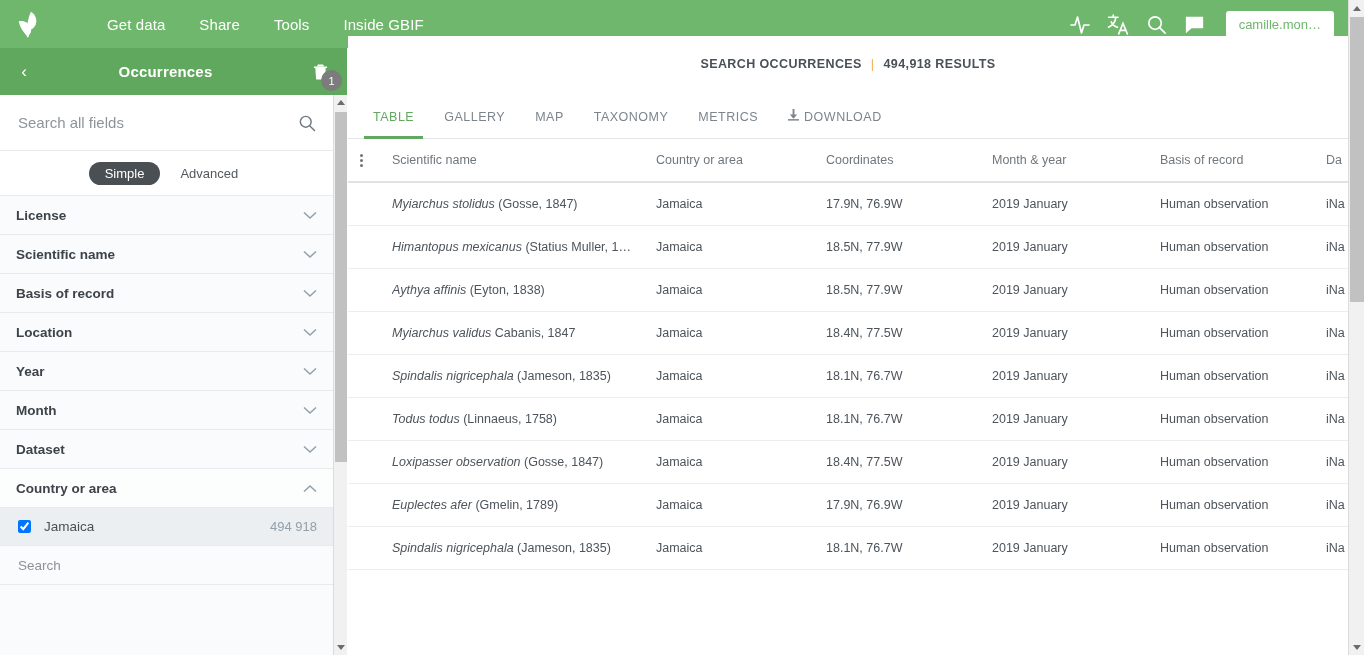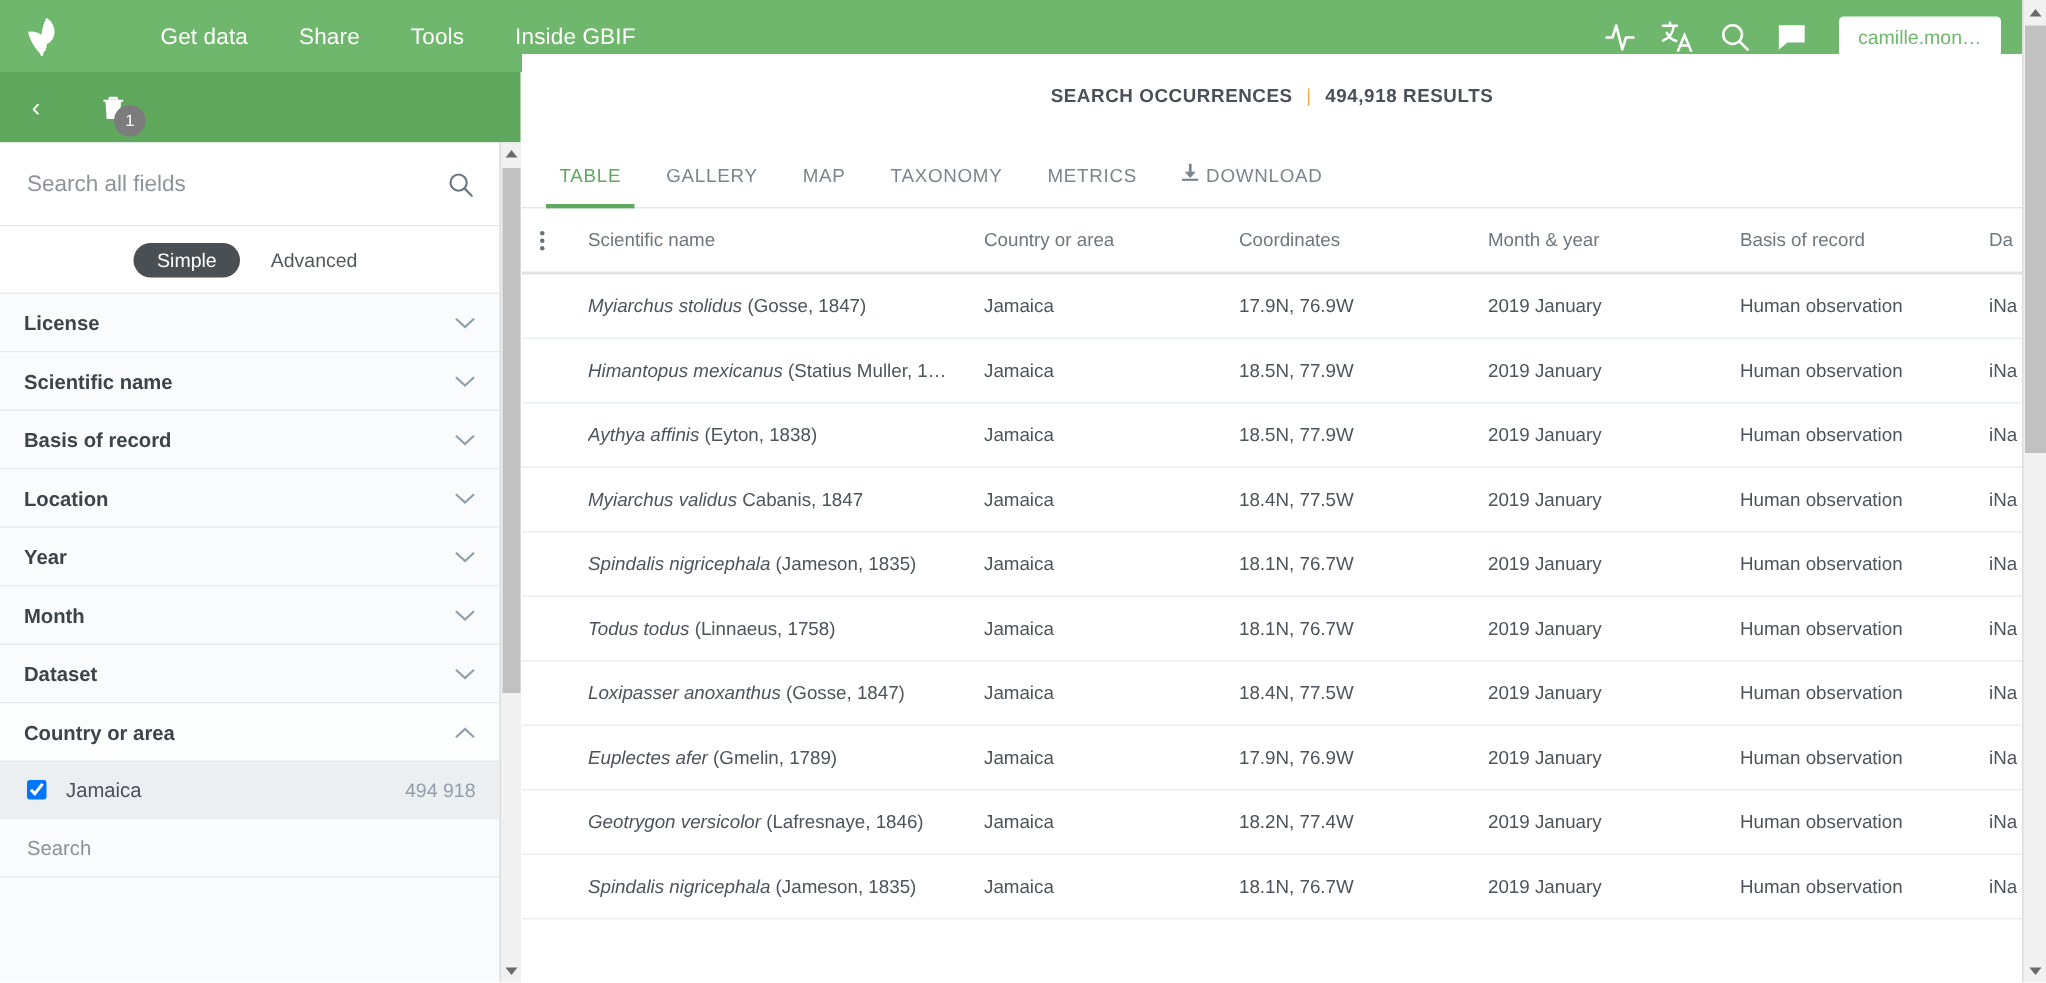--- a/index.html
+++ b/index.html
@@ -230,20 +230,21 @@
         <svg width="23" height="23" viewBox="0 0 24 24" fill="#fff">
             <path d="M3 4h18v12H9l-6 5z"></path>
           </svg>
       </div>
       <button class="user-btn">camille.mon…</button>
     </div>
   </div>
 
   <div class="side-head">
     <div class="side-back">‹</div>
+    <div class="side-title">Occurrences</div>
     <div class="trash-wrap">
       <svg width="21" height="23" viewBox="0 0 24 24" fill="#fff">
         <path d="M6 7h12l-1 14H7L6 7zM9 4h6l1 2H8l1-2zM4.5 6.3h15v1.6h-15z"></path>
       </svg>
       <span class="badge">1</span>
     </div>
   </div>
 
   <div class="sidebar">
     <div class="side-scroll">
@@ -435,41 +436,32 @@
             <td class="c-menu"></td>
             <td class="c-sci"><span class="sci-it">Todus todus</span><span> (Linnaeus, 1758)</span></td>
             <td class="c-cty">Jamaica</td>
             <td class="c-crd">18.1N, 76.7W</td>
             <td class="c-my">2019 January</td>
             <td class="c-bor">Human observation</td>
             <td class="c-ds">iNa</td>
           </tr>
           <tr>
             <td class="c-menu"></td>
-            <td class="c-sci"><span class="sci-it">Loxipasser anoxanthus</span><span> (Gosse, 1847)</span></td>
+            <td class="c-sci"><span class="sci-it">Loxipasser observation</span><span> (Gosse, 1847)</span></td>
             <td class="c-cty">Jamaica</td>
             <td class="c-crd">18.4N, 77.5W</td>
             <td class="c-my">2019 January</td>
             <td class="c-bor">Human observation</td>
             <td class="c-ds">iNa</td>
           </tr>
           <tr>
             <td class="c-menu"></td>
             <td class="c-sci"><span class="sci-it">Euplectes afer</span><span> (Gmelin, 1789)</span></td>
             <td class="c-cty">Jamaica</td>
             <td class="c-crd">17.9N, 76.9W</td>
-            <td class="c-my">2019 January</td>
-            <td class="c-bor">Human observation</td>
-            <td class="c-ds">iNa</td>
-          </tr>
-          <tr>
-            <td class="c-menu"></td>
-            <td class="c-sci"><span class="sci-it">Geotrygon versicolor</span><span> (Lafresnaye, 1846)</span></td>
-            <td class="c-cty">Jamaica</td>
-            <td class="c-crd">18.2N, 77.4W</td>
             <td class="c-my">2019 January</td>
             <td class="c-bor">Human observation</td>
             <td class="c-ds">iNa</td>
           </tr>
           <tr>
             <td class="c-menu"></td>
             <td class="c-sci"><span class="sci-it">Spindalis nigricephala</span><span> (Jameson, 1835)</span></td>
             <td class="c-cty">Jamaica</td>
             <td class="c-crd">18.1N, 76.7W</td>
             <td class="c-my">2019 January</td>

